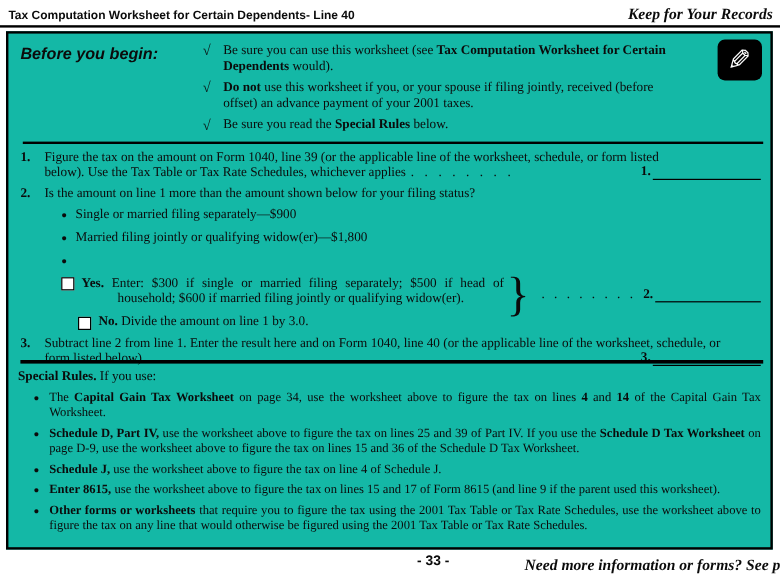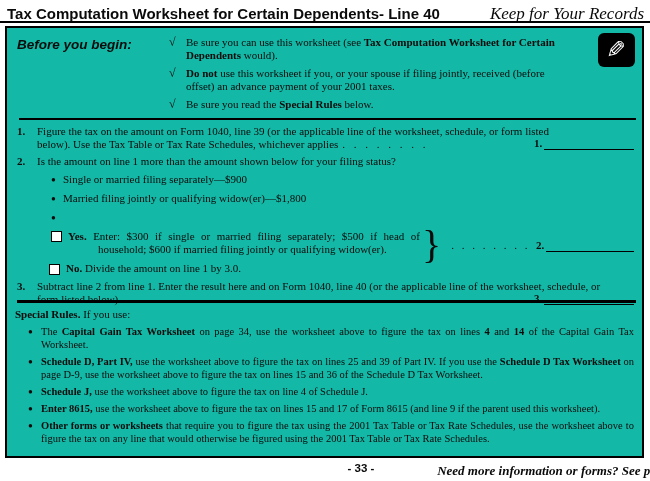--- a/index.html
+++ b/index.html
@@ -7,22 +7,22 @@
   body {
     background: #fff;
     color: #0b0b0b;
     font-family: "Liberation Serif", serif;
     font-size: 11px;
     position: relative;
     overflow: hidden;
   }
   .title-row { position: absolute; top: 4px; left: 7px; right: 6px;
     display: flex; justify-content: space-between; align-items: baseline; }
-  .title { font-family: "Liberation Sans", sans-serif; font-weight: 700; font-size: 15px; }
-  .keep { font-style: italic; font-weight: 400; font-size: 17px; }
+  .title { font-family: "Liberation Sans", sans-serif; font-weight: 700; font-size: 10px; }
+  .keep { font-style: italic; font-weight: 700; font-size: 13px; }
   .title-rule { position: absolute; top: 21px; left: 0; width: 650px; height: 2px; background: #000; }
 
   .box { position: absolute; top: 26px; left: 5px; width: 639px; height: 432px; border: 2px solid #000; background: #14b8a6; }
 
   
   .byb { position: absolute; top: 0; left: 0; right: 0; height: 90px; }
   .byb-label { position: absolute; top: 9px; left: 10px;
     font-family: "Liberation Sans", sans-serif; font-weight: 700; font-style: italic; font-size: 13.5px; }
   .byb-list { position: absolute; top: 8px; left: 162px; width: 400px; }
   .check-item { display: flex; margin-bottom: 5px; line-height: 13px; }
@@ -51,21 +51,21 @@
   .status-row { display: flex; margin-left: 14px; margin-bottom: 6px; }
   .sbullet { width: 12px; flex: none; font-size: 8px; line-height: 13px; }
   .yes-row { display: flex; margin-left: 14px; margin-bottom: 2px; }
   .checkbox { width: 11px; height: 11px; border: 1.5px solid #000; flex: none;
     margin-top: 1px; margin-right: 6px; cursor: pointer; background: #fff; }
   .yn-text { width: 352px; text-align: justify; padding-left: 30px; text-indent: -30px; }
   .no-text { width: auto; padding-left: 0; text-indent: 0; text-align: left; }
   .brace { font-size: 40px; font-weight: 400; line-height: 0.75; align-self: center; margin-left: 2px; }
   .yes-dots { align-self: center; margin-left: 10px; word-spacing: 5px; }
   .entry-flex { margin-left: auto; align-self: center; width: 98px; display: flex; align-items: flex-end; }
-  .no-row { display: flex; margin-left: 12px; margin-bottom: 5px; align-items: center; }
+  .no-row { display: flex; margin-left: 28px; margin-bottom: 5px; align-items: center; }
 
   .mid-rule { position: absolute; top: 272px; left: 10px; right: 6px; height: 3px; background: #000; }
 
   
   .special { position: absolute; top: 280px; left: 8px; right: 8px; font-size: 10.5px; line-height: 13px; font-family: Liberation Serif, serif; }
   .sr-heading { margin-bottom: 4px; font-size: 11px; }
   .sr-bullet { position: relative; padding-left: 13px; margin-left: 13px; margin-bottom: 4px; text-align: justify; }
   .sr-bullet .sbullet { position: absolute; left: 0; top: 0; }
 
   .footer { position: absolute; bottom: 3px; left: 0; width: 650px; height: 16px; margin-left: 36px; }

